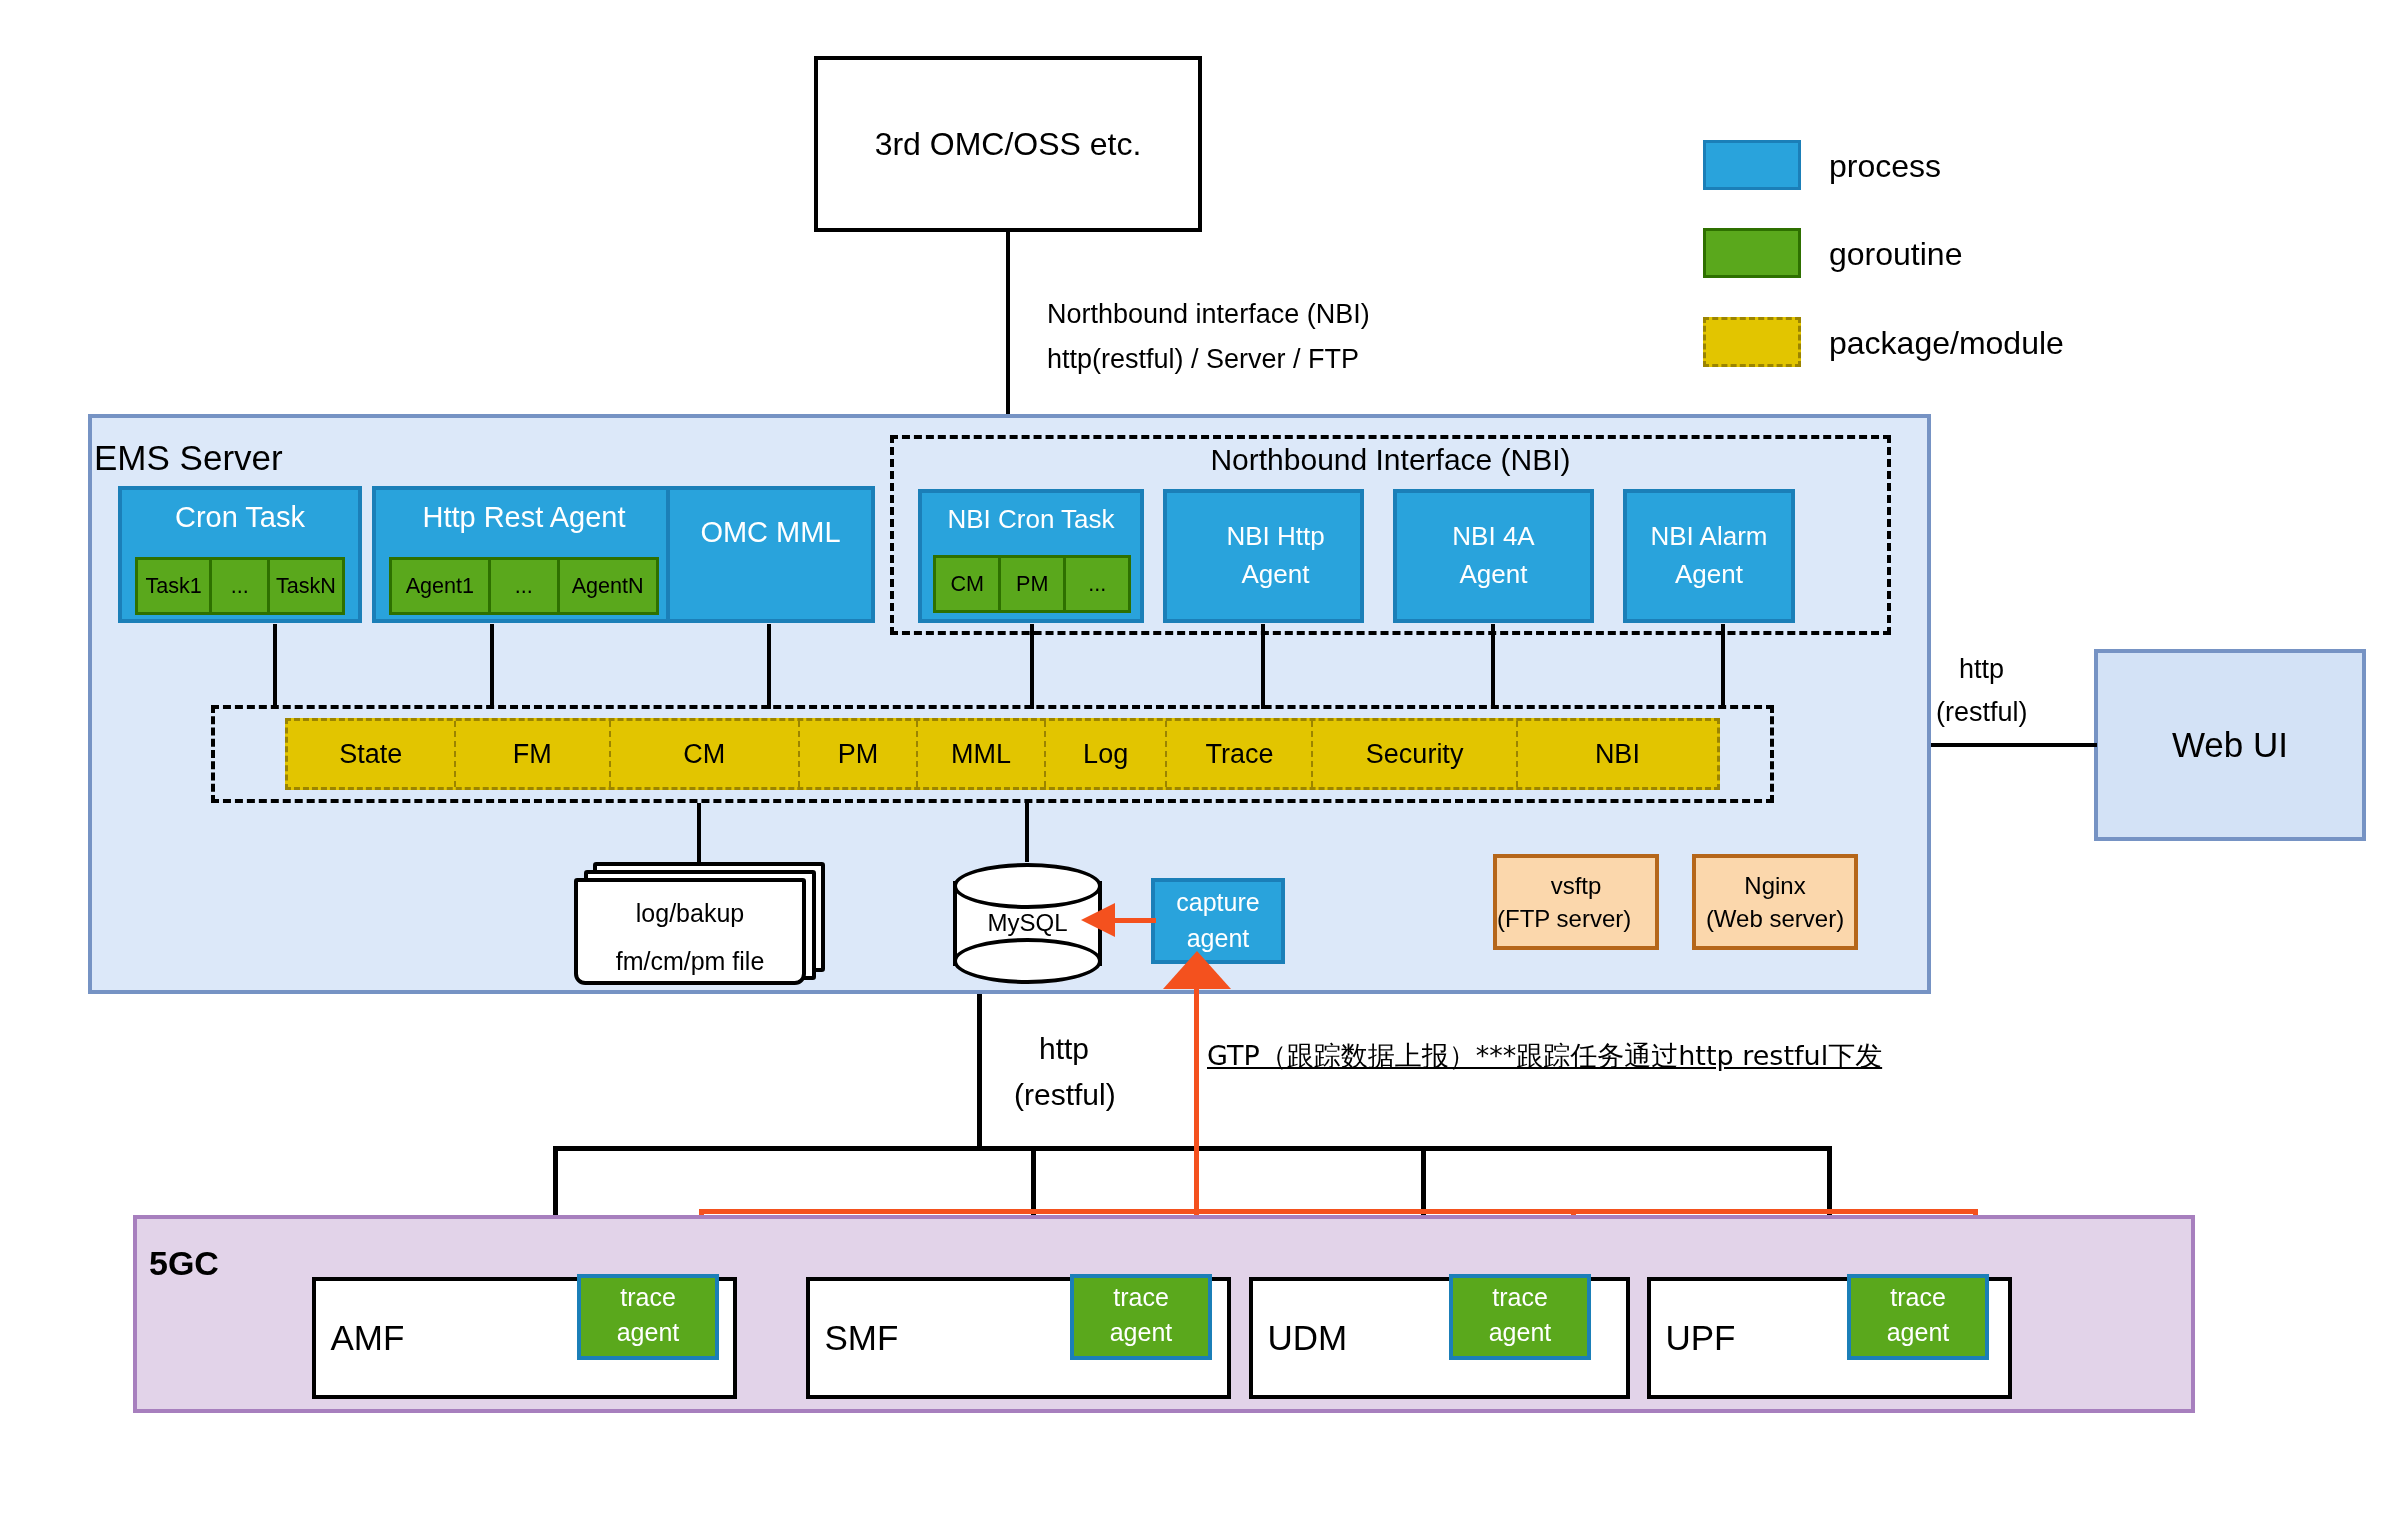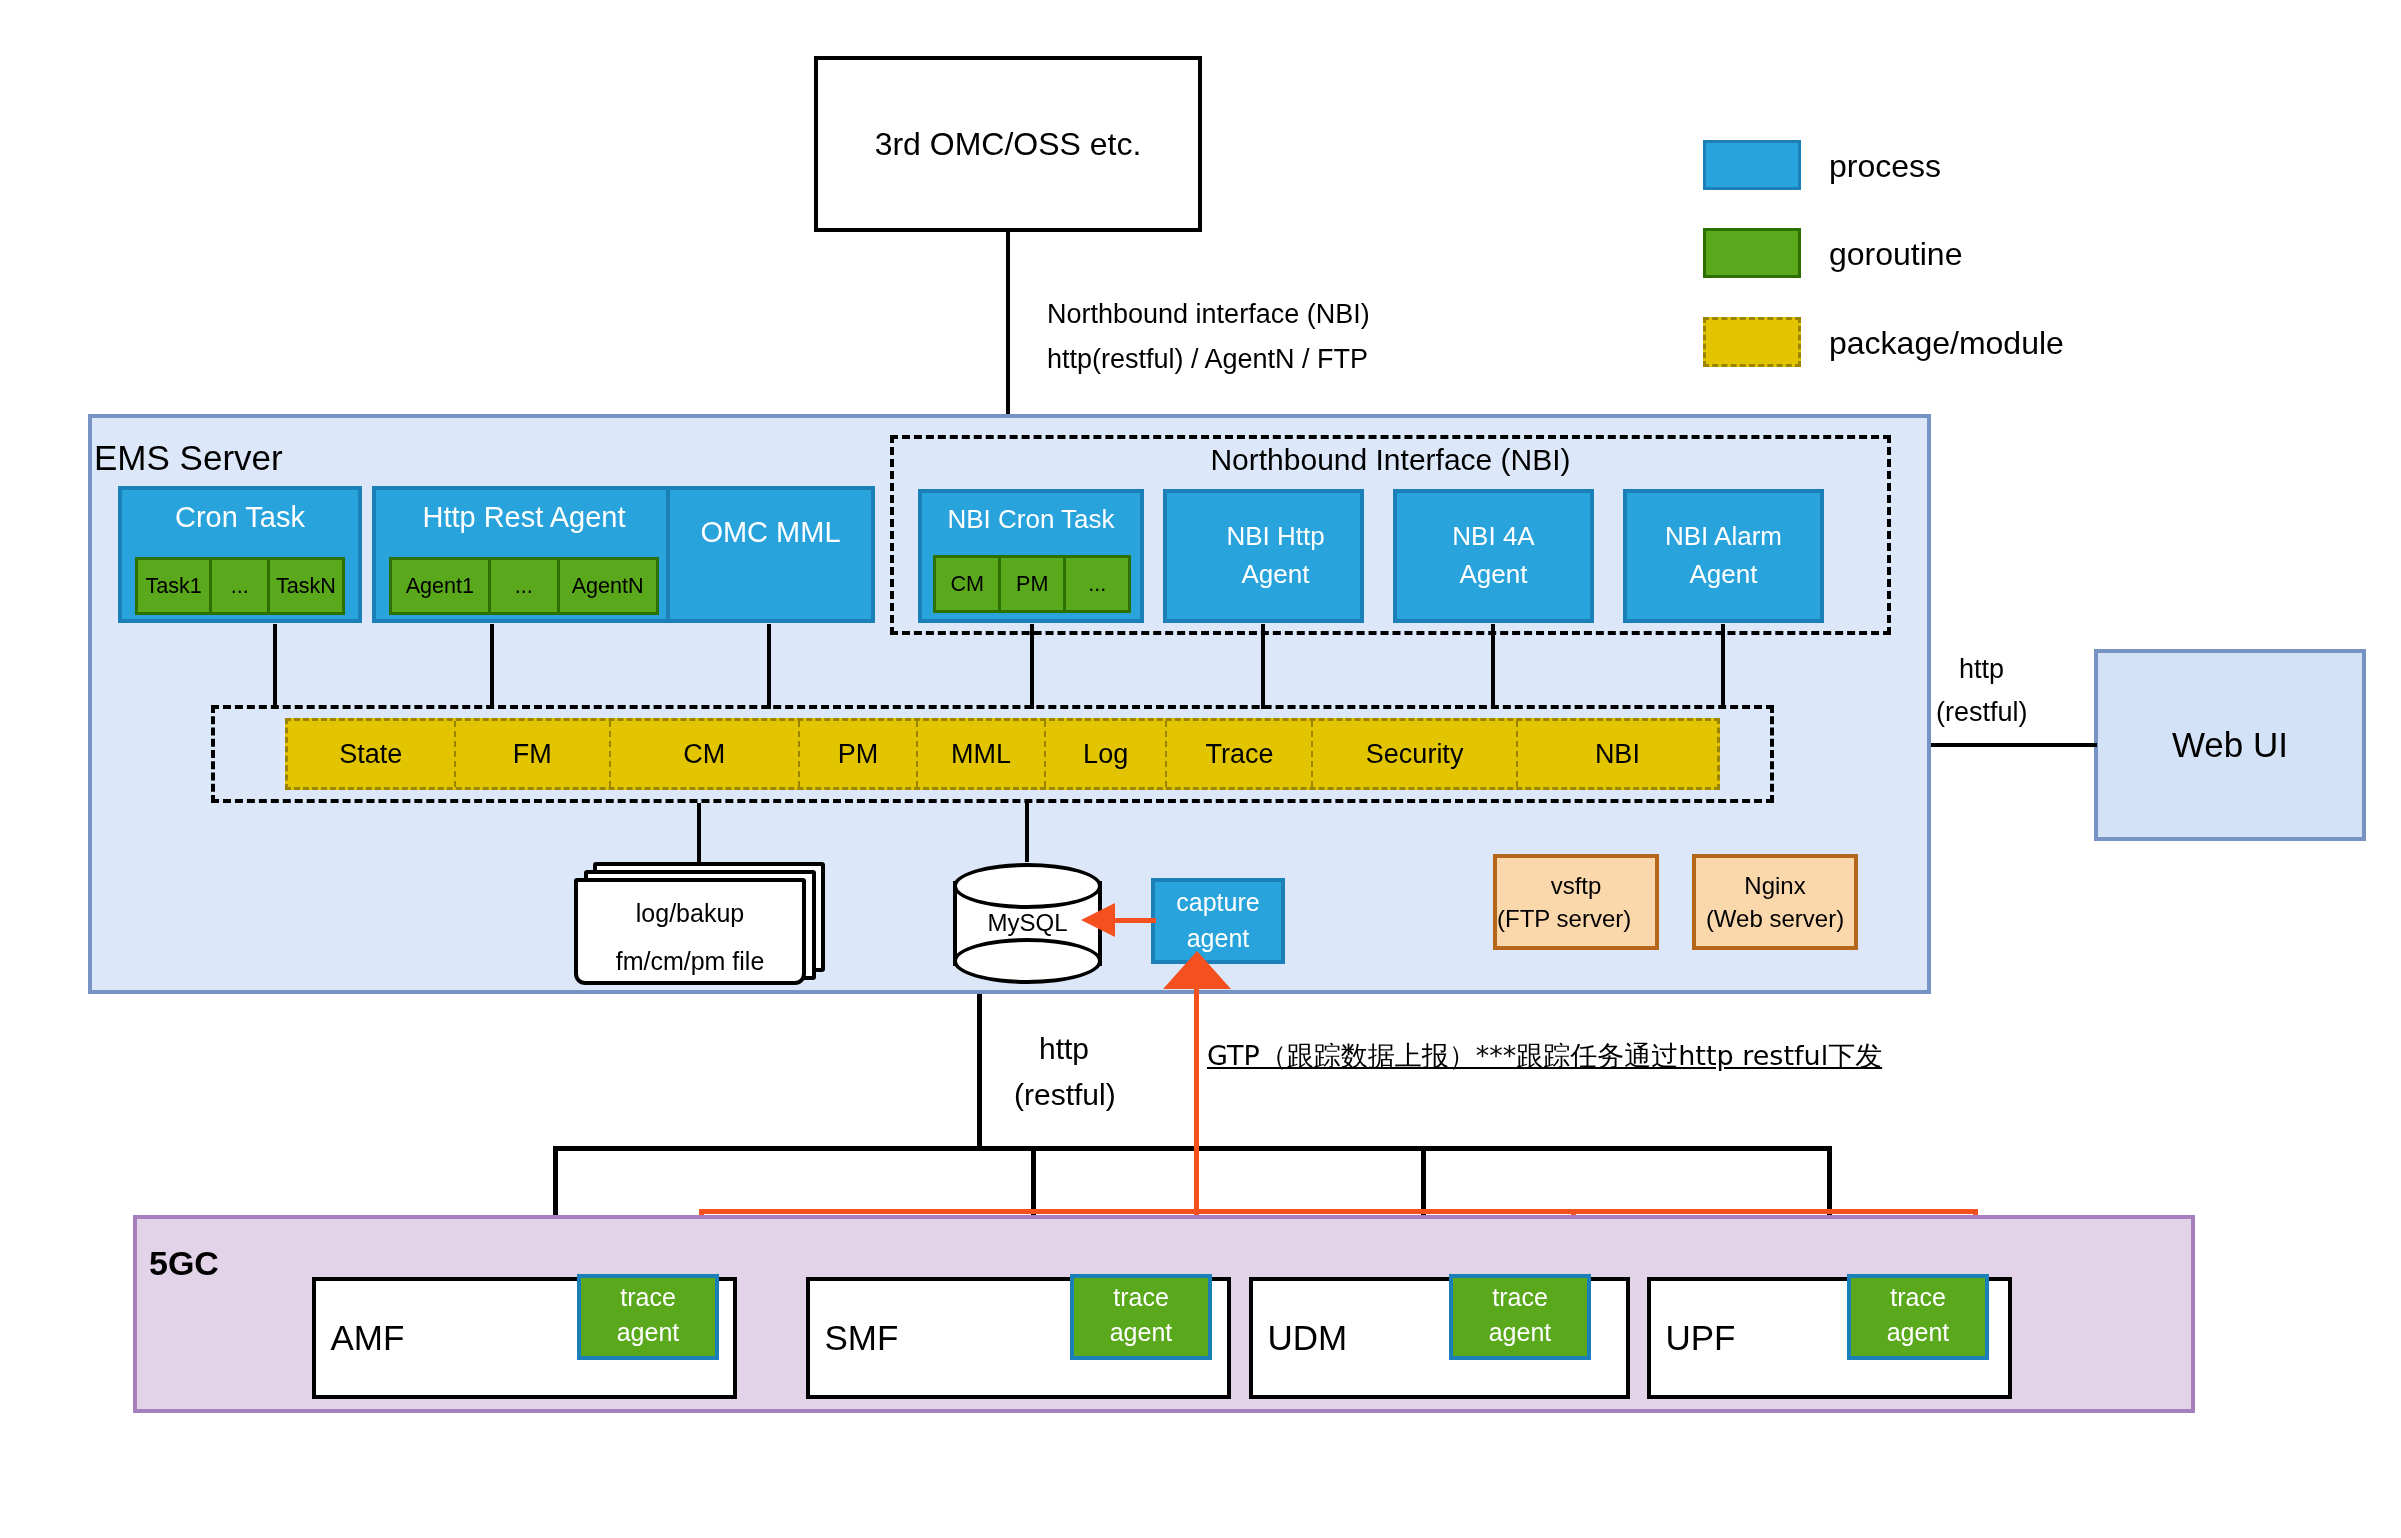--- a/index.html
+++ b/index.html
@@ -30,21 +30,21 @@
 </head>
 <body>
 
 <div class="abs box-white ctr" style="left:814px;top:56px;width:388px;height:176px;">
   <span class="lbl" style="font-size:32px;">3rd OMC/OSS etc.</span>
 </div>
 
 <div class="abs ln" style="left:1006px;top:232px;width:4px;height:213px;"></div>
 
 <div class="t lbl" style="left:1047px;top:297px;font-size:27px;">Northbound interface (NBI)</div>
-<div class="t lbl" style="left:1047px;top:342px;font-size:27px;">http(restful) / AgentN / FTP</div>
+<div class="t lbl" style="left:1047px;top:342px;font-size:27px;">http(restful) / Server / FTP</div>
 
 <div class="abs" style="left:1703px;top:140px;width:496px;height:240px;">
   <div class="abs" style="left:0;top:0;">
     <div class="abs" style="left:0;top:0;width:98px;height:50px;background:#29A3DC;border:3.2px solid #1B7FB8;"></div>
     <div class="t lbl" style="left:126px;top:6.4px;font-size:32px;">process</div>
   </div>
   <div class="abs" style="left:0;top:88px;">
     <div class="abs" style="left:0;top:0;width:98px;height:50px;background:#5AA81C;border:3.2px solid #2E7000;"></div>
     <div class="t lbl" style="left:126px;top:6.4px;font-size:32px;">goroutine</div>
   </div>
@@ -119,21 +119,21 @@
 Agent</span>
 </div>
 <div class="abs ln" style="left:1261px;top:624px;width:4px;height:85px;"></div>
 
 <div class="abs proc ctr" style="left:1393px;top:489px;width:201px;height:134px;">
   <span style="font-size:26px;white-space:pre-line;line-height:1.45;">NBI 4A
 Agent</span>
 </div>
 <div class="abs ln" style="left:1491px;top:624px;width:4px;height:85px;"></div>
 
-<div class="abs proc ctr" style="left:1623px;top:489px;width:201px;height:134px;">
+<div class="abs proc ctr" style="left:1623px;top:489px;width:172px;height:134px;">
   <span style="font-size:26px;white-space:pre-line;line-height:1.45;">NBI Alarm
 Agent</span>
 </div>
 <div class="abs ln" style="left:1721px;top:624px;width:4px;height:85px;"></div>
 
 <div class="abs dashbox" style="left:211px;top:705px;width:1563px;height:98px;"></div>
 
 <div class="abs" style="left:285px;top:718px;width:1435px;height:72px;display:flex;background:#E2C500;
             border:3.2px dashed #9B8400;box-sizing:border-box;">
   <div class="ctr" style="flex:1.08;font-size:27px;border-right:2.4px dashed #9B8400;">

